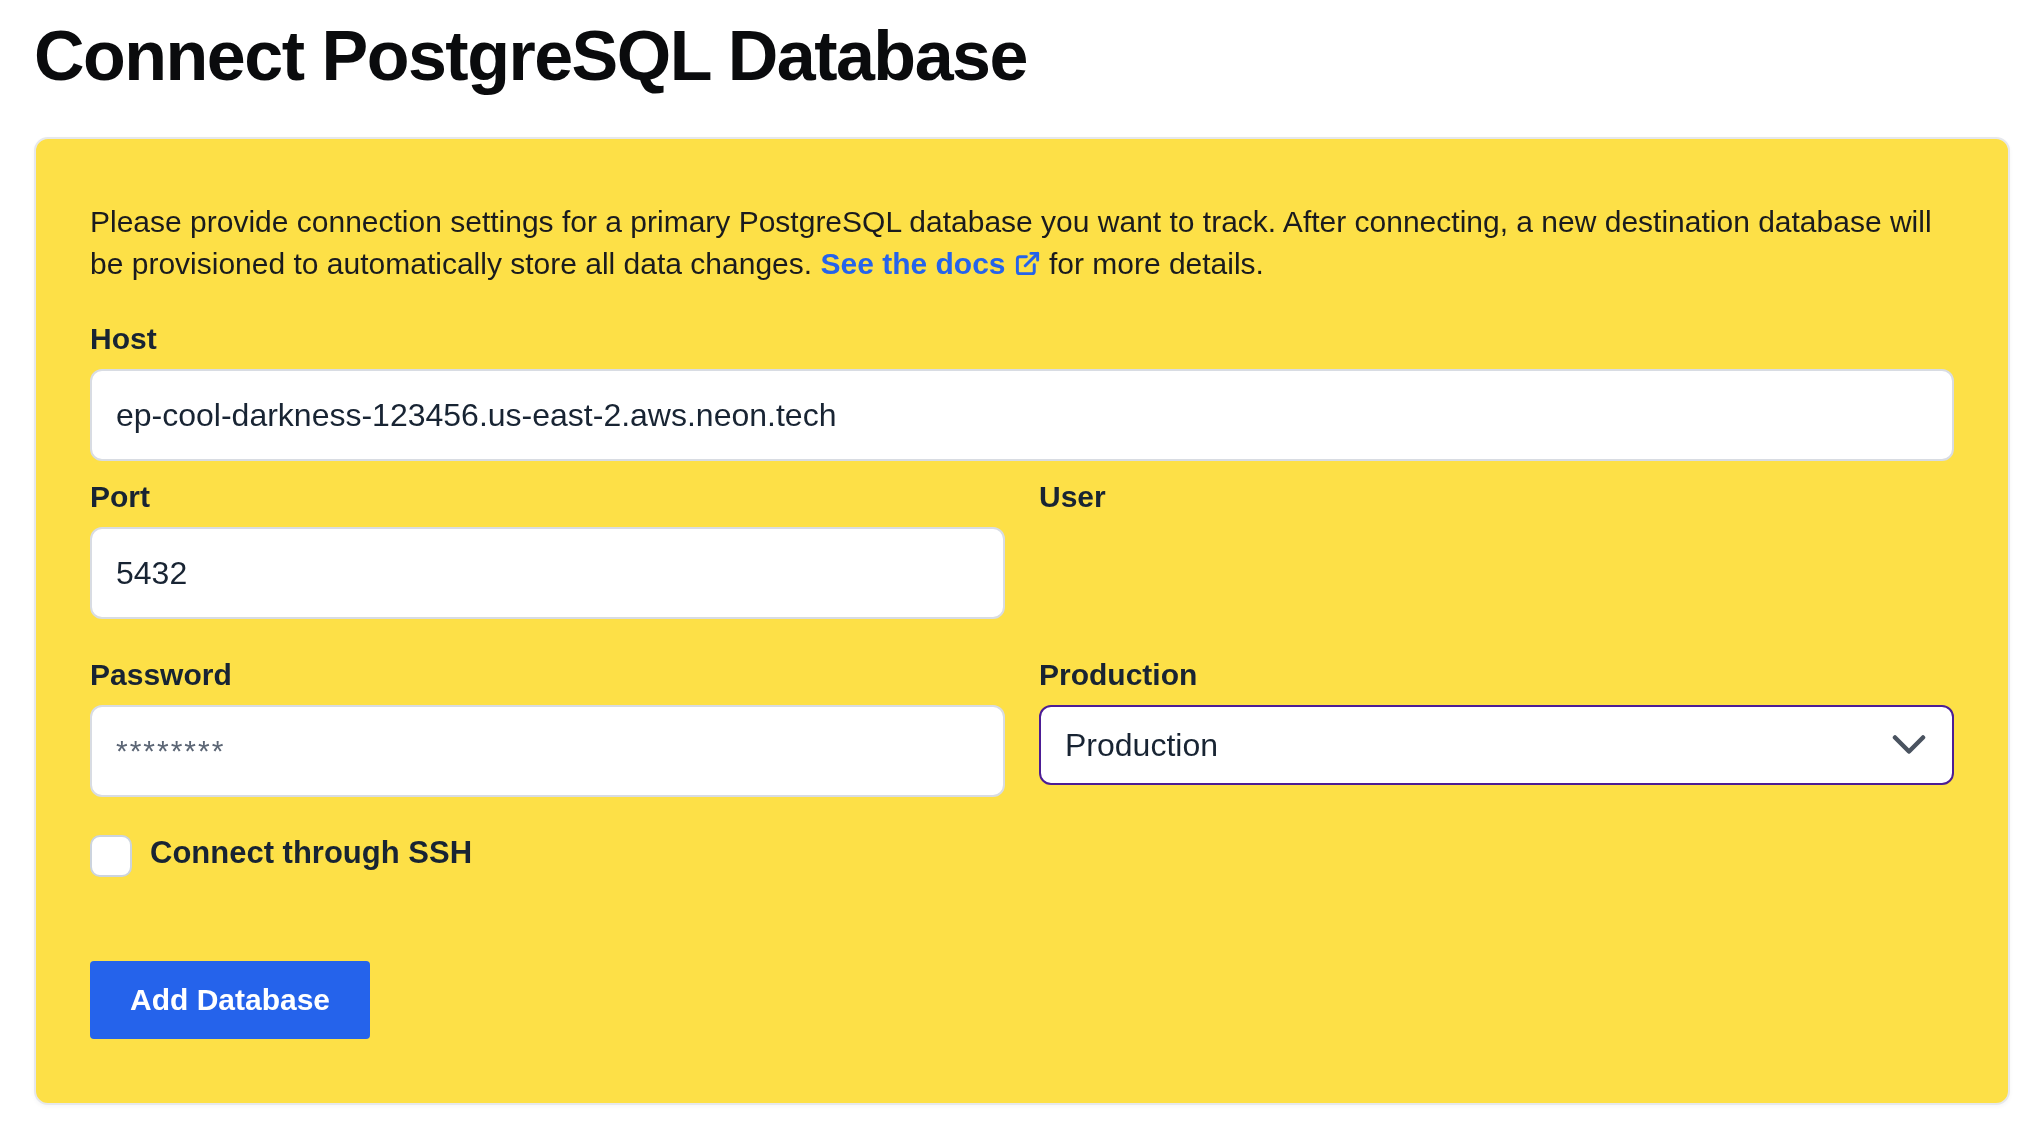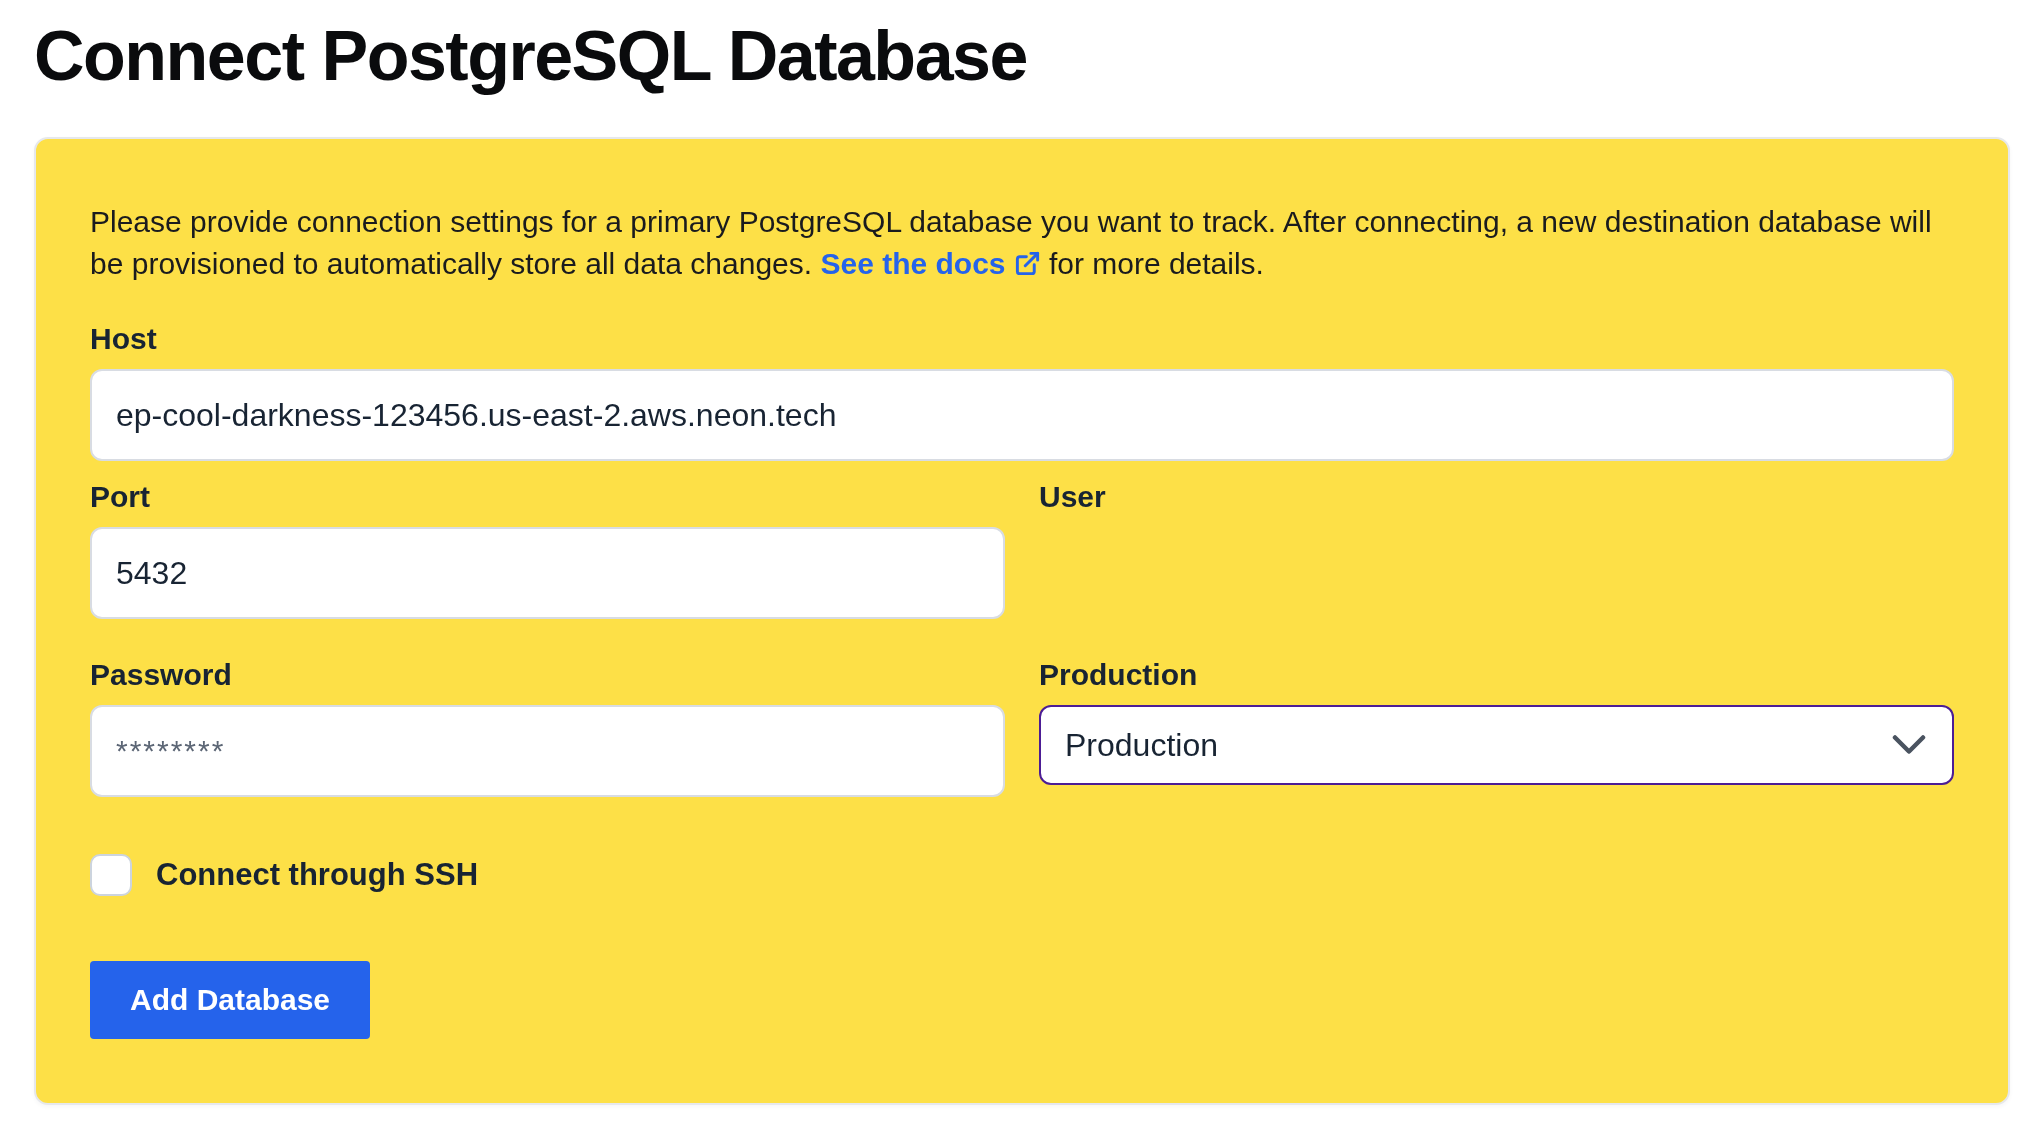--- a/index.html
+++ b/index.html
@@ -104,22 +104,22 @@
     position: absolute;
     right: 26px;
     top: 50%;
     transform: translateY(-50%);
   }
 
   .ssh-row {
     align-self: end;
     height: 80px;
     display: flex;
-    align-items: center;
-    gap: 24px;
+    align-items: flex-start;
+    gap: 18px;
   }
   .checkbox {
     appearance: none;
     -webkit-appearance: none;
     width: 42px;
     height: 42px;
     border: 2px solid #ccd4de;
     border-radius: 10px;
     background: #ffffff;
     cursor: pointer;

